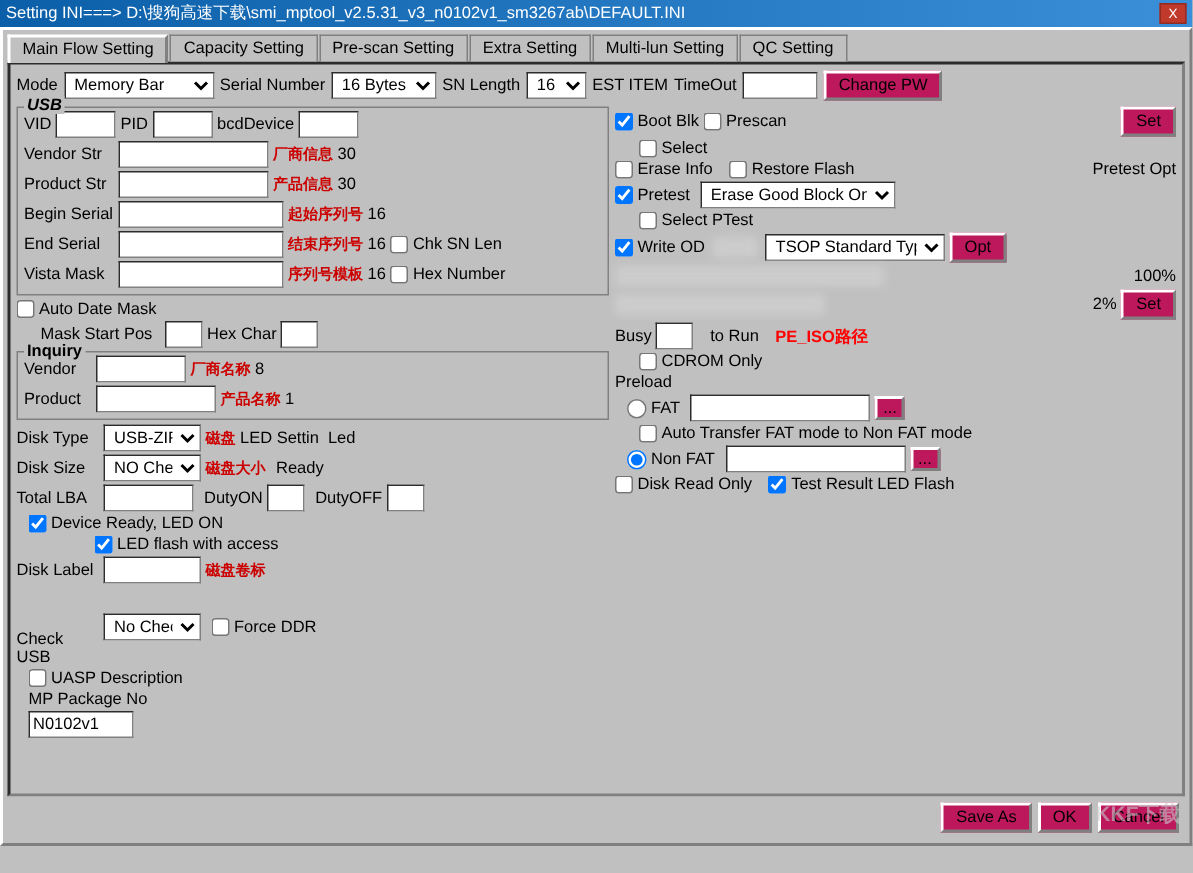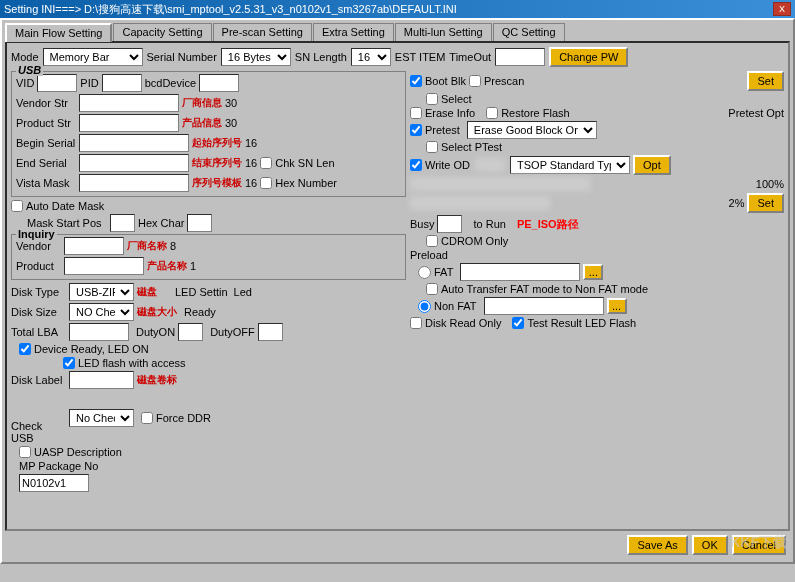--- a/index.html
+++ b/index.html
@@ -4,21 +4,21 @@
   <style>
     * { box-sizing: border-box; margin: 0; padding: 0; font-family: 'MS Sans Serif', Arial, sans-serif; font-size: 11px; }
     body { background: #c0c0c0; width: 795px; height: 582px; overflow: hidden; }
     
     .title-bar {
       background: linear-gradient(to right, #0a5fa8, #3a8fd8);
       color: white;
       padding: 2px 4px;
       display: flex;
       justify-content: space-between;
-      align-items: flex-start;
+      align-items: flex-end;
       height: 18px;
     }
     .title-bar-close {
       background: #c0392b;
       color: white;
       border: 1px solid #922b21;
       width: 14px;
       height: 14px;
       font-size: 9px;
       cursor: pointer;
@@ -107,21 +107,21 @@
     }
     .left-panel {
       width: 395px;
       flex-shrink: 0;
     }
     .right-panel {
       flex: 1;
     }
     
     button {
-      background: #eab308;
+      background: #be185d;
       border: 2px solid;
       border-color: #fff #808080 #808080 #fff;
       padding: 2px 8px;
       cursor: pointer;
       white-space: nowrap;
     }
     
     .red-text { color: red; font-weight: bold; }
     
     .bottom-bar {
@@ -304,21 +304,21 @@
             <span>1</span>
           </div>
         </div>
 
         <div class="form-row">
           <label style="width:55px;">Disk Type</label>
           <select style="width:65px;">
             <option>USB-ZIP</option>
           </select>
           <span class="red-text small-label">磁盘</span>
-          <span style="margin-left:15px;">LED Settin</span>
+          <span style="margin-left:0;">LED Settin</span>
           <br>
           <span>Led</span>
         </div>
 
         <div class="form-row">
           <label style="width:55px;">Disk Size</label>
           <select style="width:65px;">
             <option>NO Check</option>
           </select>
           <span class="red-text small-label">磁盘大小</span>

